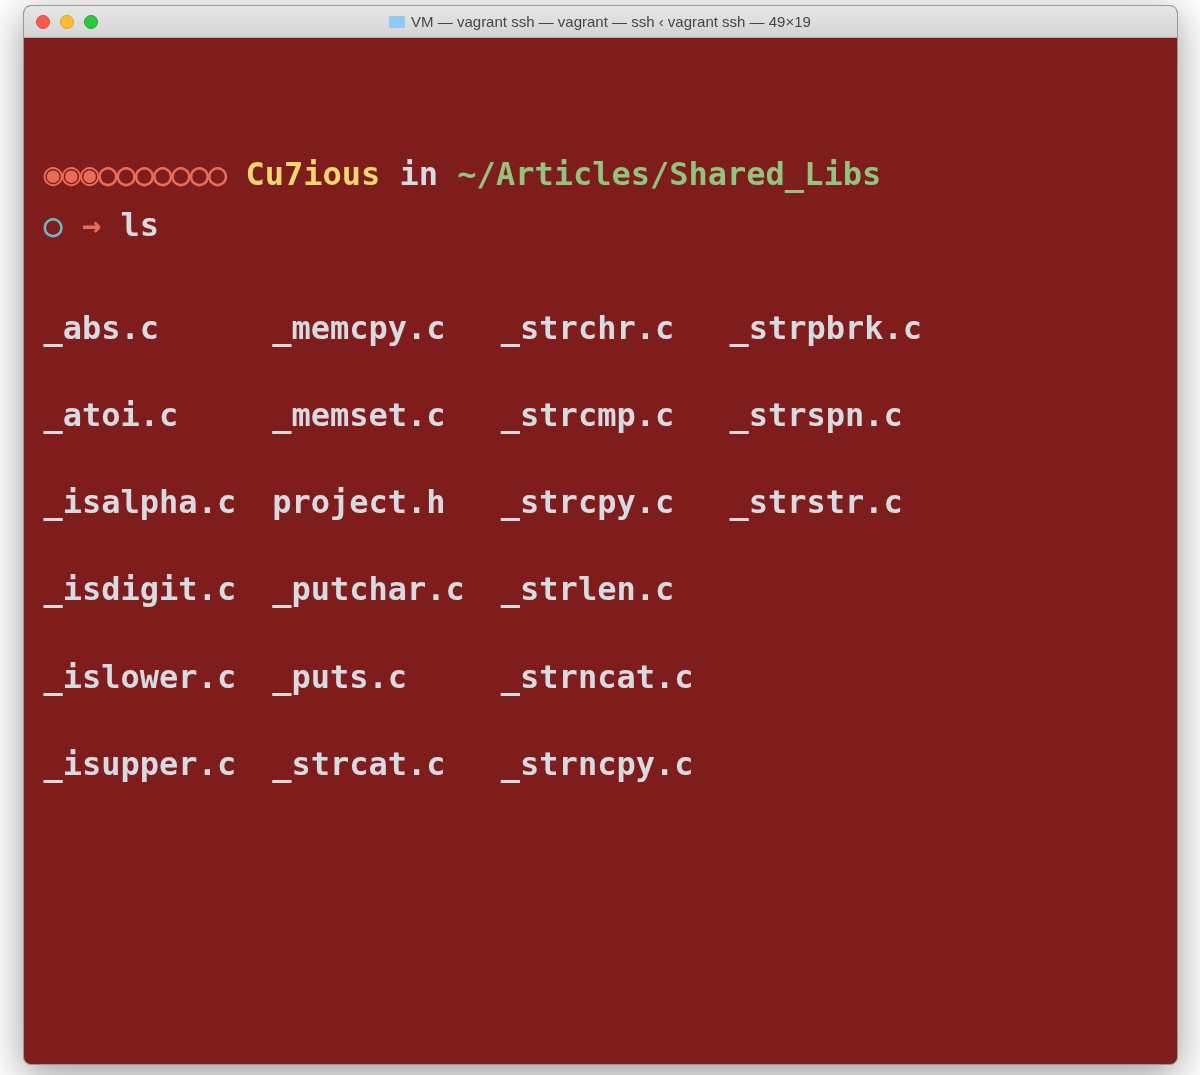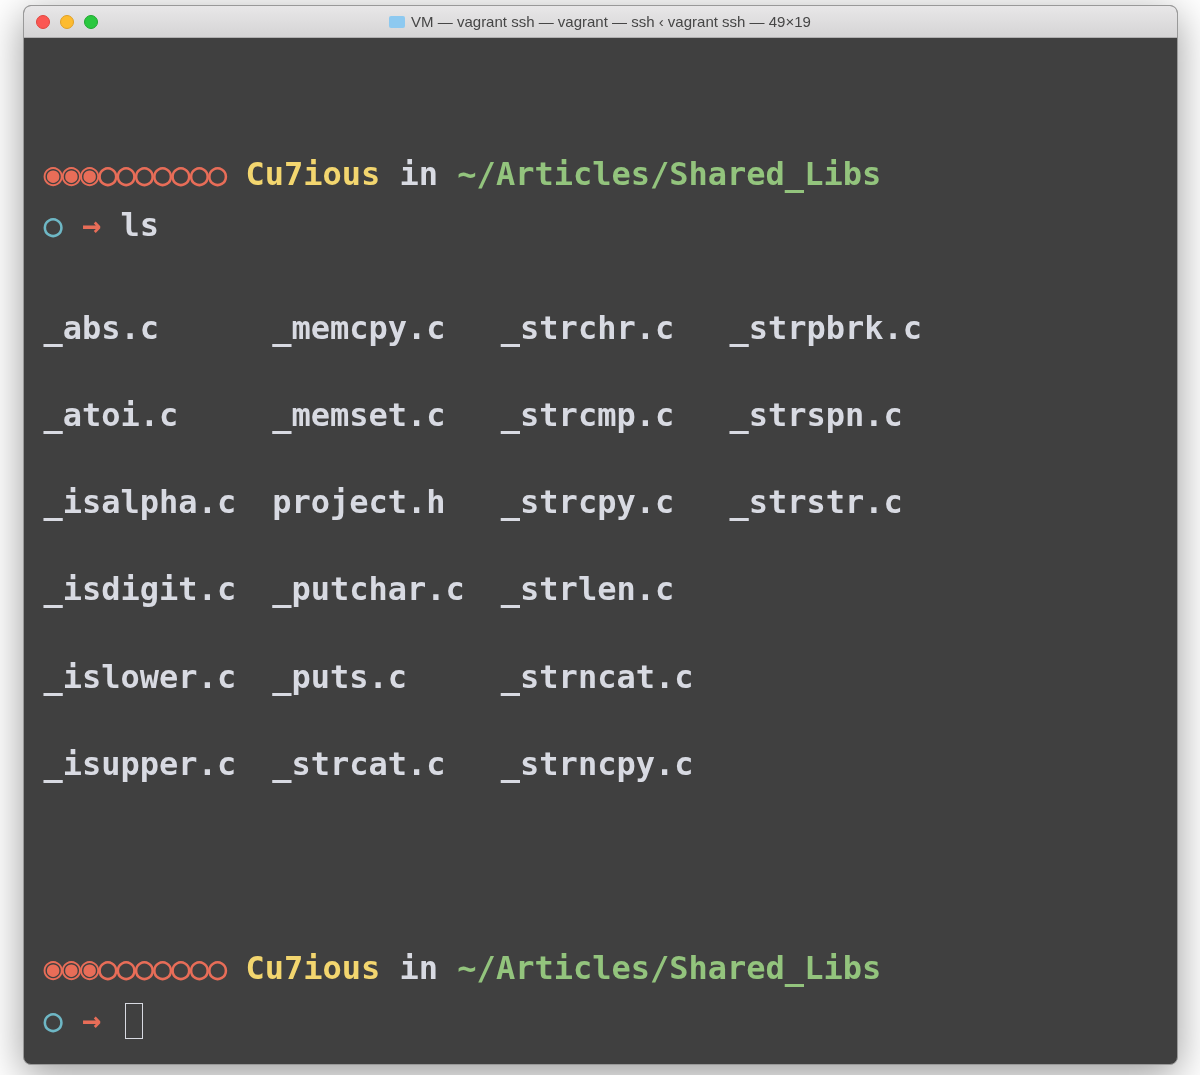--- a/index.html
+++ b/index.html
@@ -7,21 +7,21 @@
       background: #fff;
       font-family: -apple-system, BlinkMacSystemFont, sans-serif;
       width: 1200px;
       height: 1075px;
       padding: 0;
     }
     .window {
       width: 1155px;
       height: 1060px;
       margin: 5px auto 0;
-      background: #404040;
+      background: #7f1d1d;
       border-radius: 8px;
       overflow: hidden;
       box-shadow: 0 10px 40px rgba(0,0,0,0.4);
       border: 1px solid #999;
     }
     .titlebar {
       height: 32px;
       background: linear-gradient(#e8e7e8, #d5d4d5);
       border-bottom: 1px solid #b0afb0;
       display: flex;
@@ -112,16 +112,14 @@
       <span class="folder-icon"></span>
       <span>VM — vagrant ssh — vagrant — ssh ‹ vagrant ssh — 49×19</span>
     </div>
   </div>
 
   <div class="terminal">
 <div class="prompt-line"><span class="bullets bullet-filled">◉◉◉○○○○○○○</span> <span class="user">Cu7ious</span> <span class="in-word">in</span> <span class="path">~/Articles/Shared_Libs</span>
 <span class="status-circle">○</span> <span class="arrow">→</span> <span class="cmd">ls</span></div>
 <div class="ls-output"><span>_abs.c</span><span>_memcpy.c</span><span>_strchr.c</span><span>_strpbrk.c</span><span>_atoi.c</span><span>_memset.c</span><span>_strcmp.c</span><span>_strspn.c</span><span>_isalpha.c</span><span>project.h</span><span>_strcpy.c</span><span>_strstr.c</span><span>_isdigit.c</span><span>_putchar.c</span><span>_strlen.c</span><span></span><span>_islower.c</span><span>_puts.c</span><span>_strncat.c</span><span></span><span>_isupper.c</span><span>_strcat.c</span><span>_strncpy.c</span><span></span></div>
 <div> </div>
-<div class="prompt-line"><span class="bullets bullet-filled">◉◉◉○○○○○○○</span> <span class="user">Cu7ious</span> <span class="in-word">in</span> <span class="path">~/Articles/Shared_Libs</span>
-<span class="status-circle">○</span> <span class="arrow">→</span> <span class="cursor"></span></div>
   </div>
 </div>
 
 </body></html>

